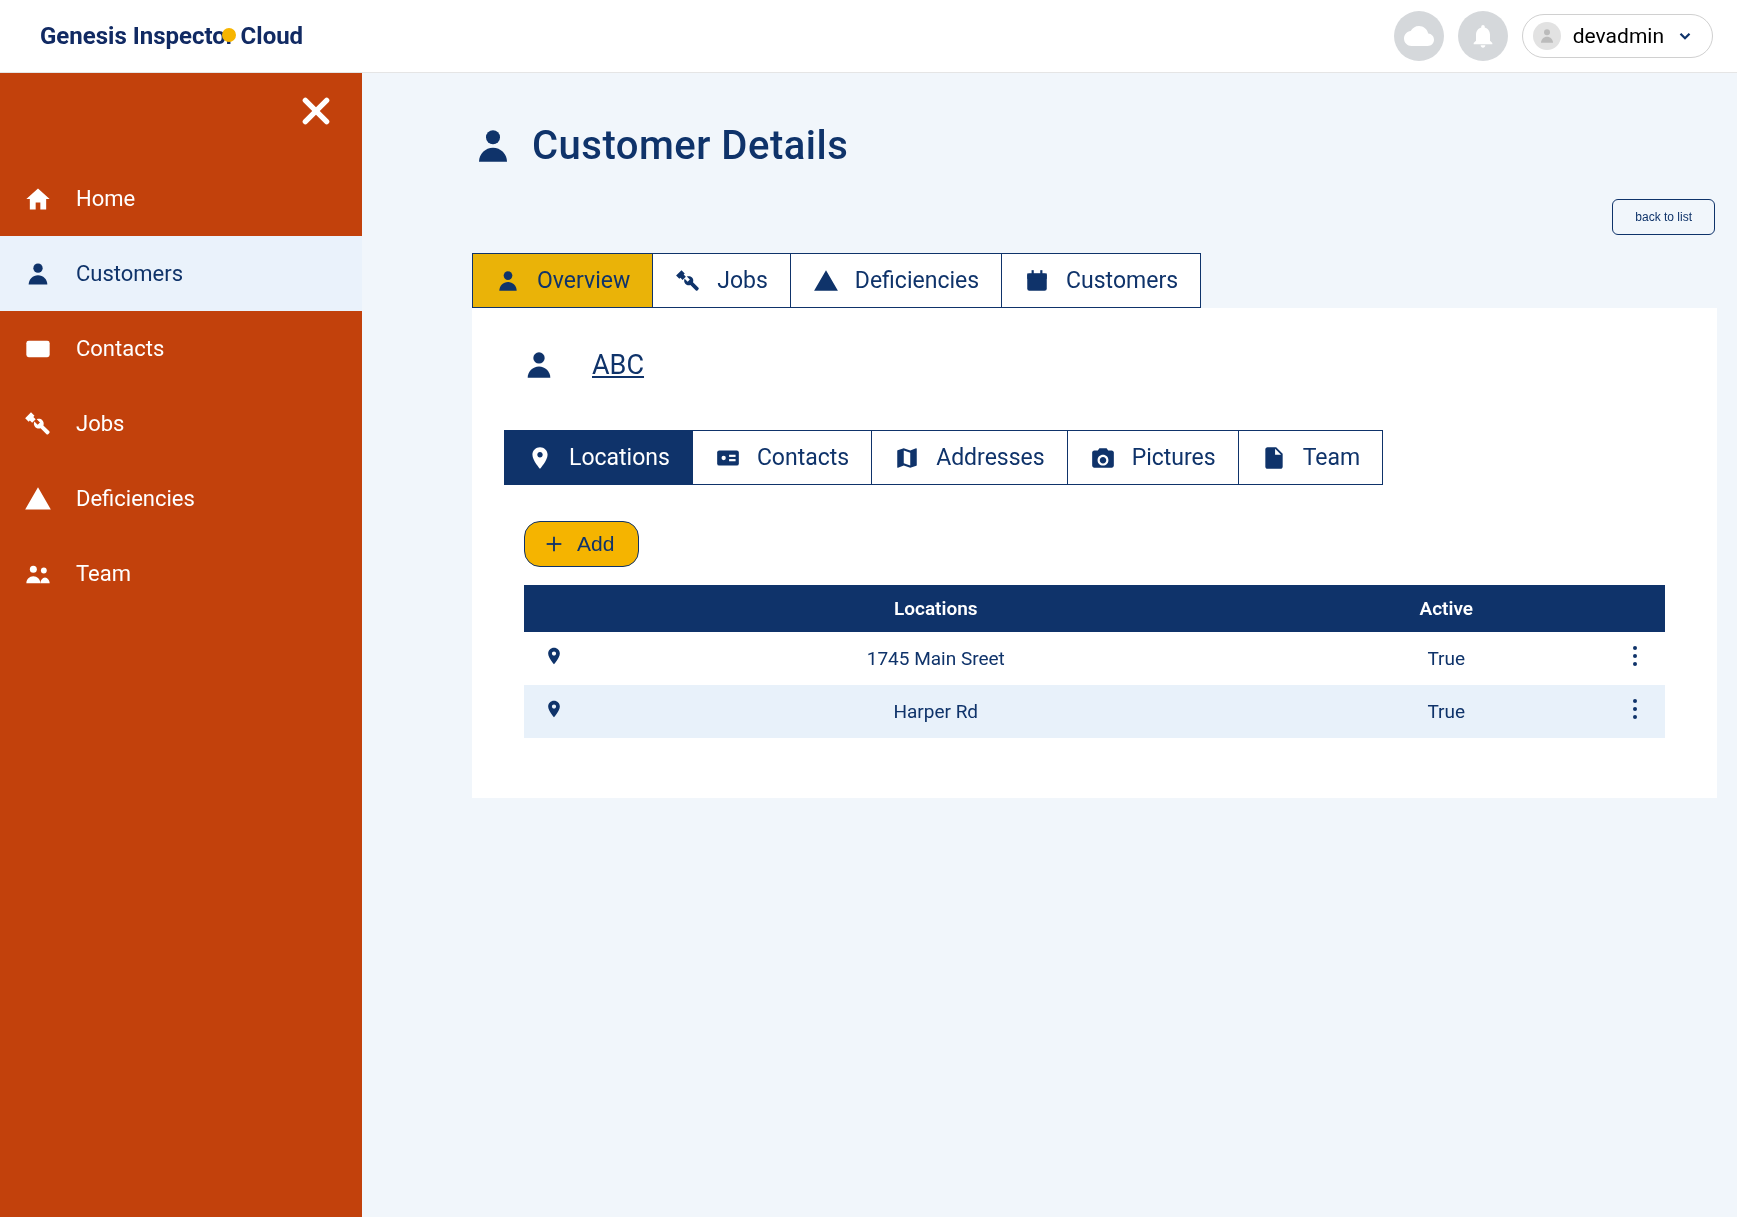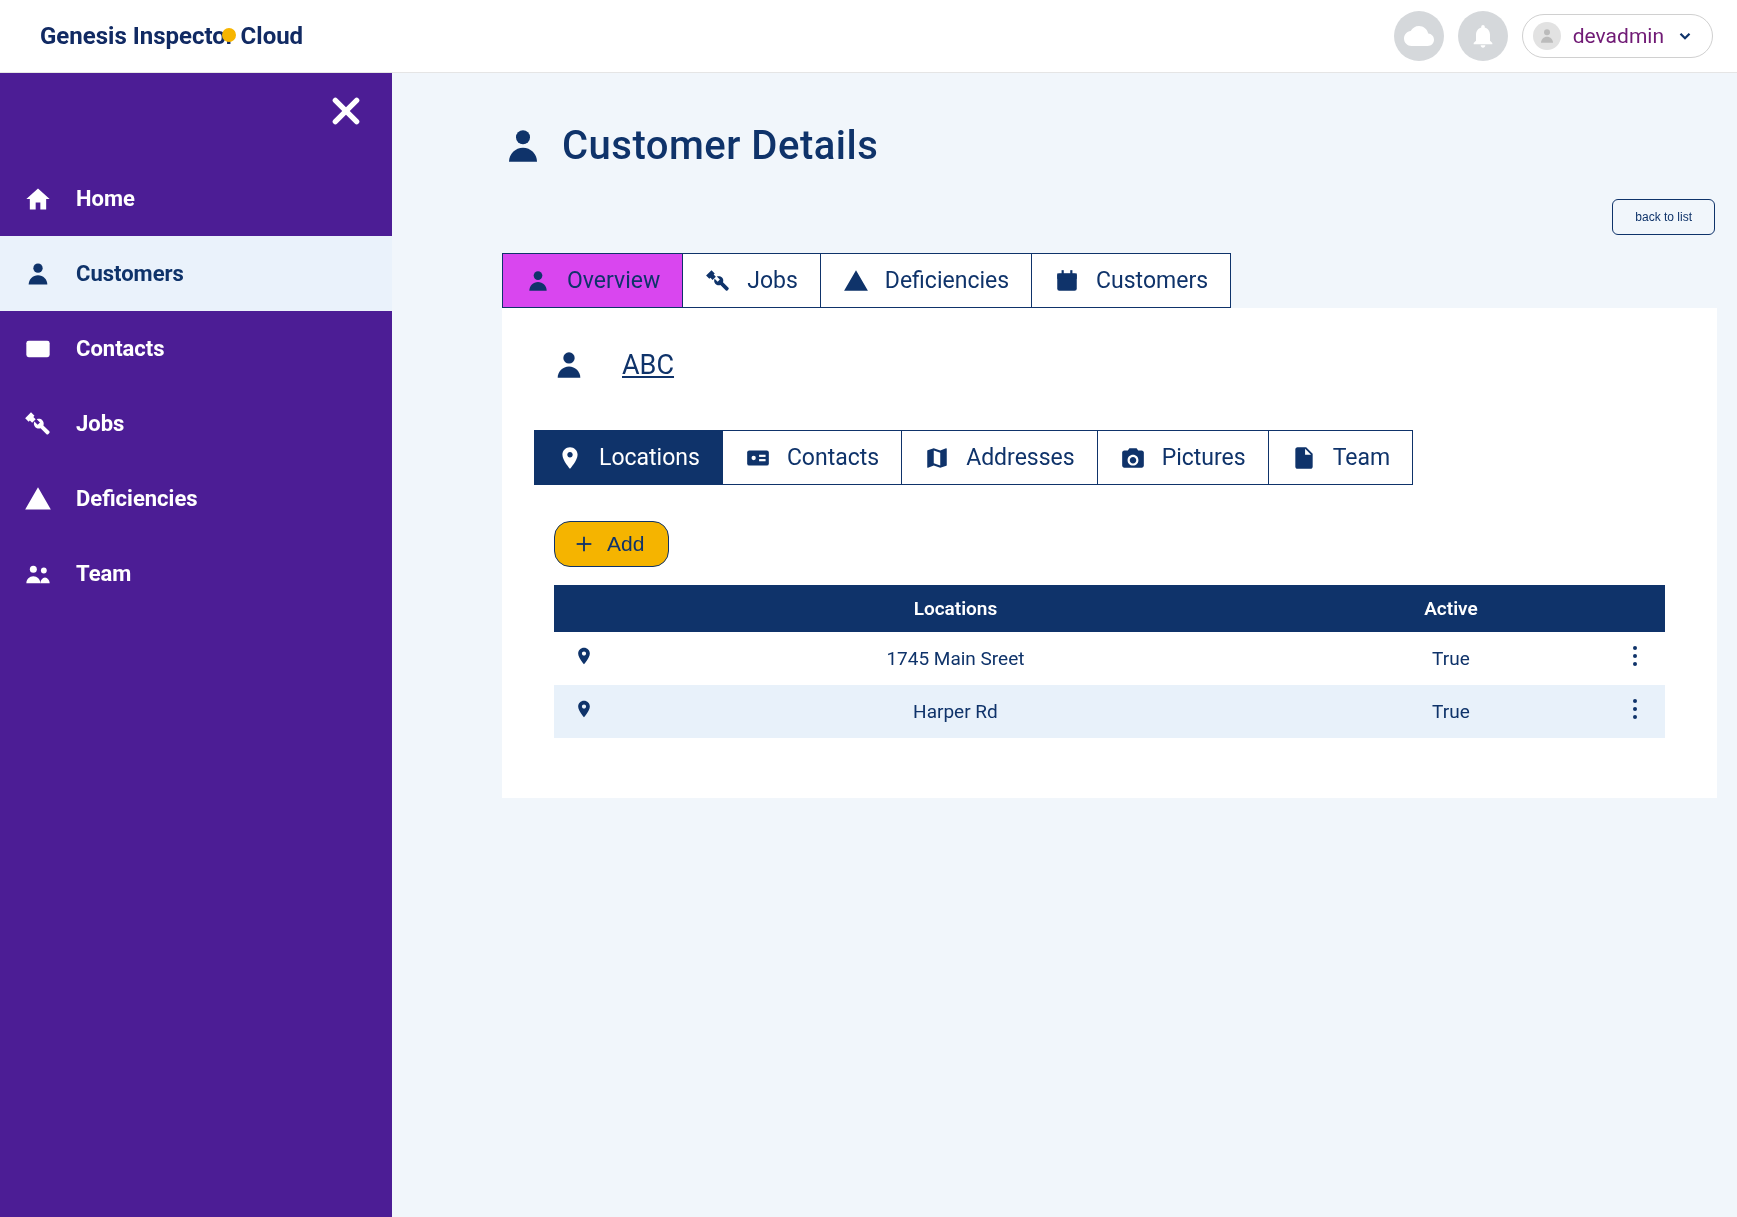--- a/index.html
+++ b/index.html
@@ -54,39 +54,38 @@
   }
   .hdr-circle svg { fill: #fff; }
   .user-pill {
     height: 44px;
     border: 1px solid #d0d0d0;
     border-radius: 22px;
     display: flex;
     align-items: center;
     padding: 0 18px 0 10px;
     gap: 12px;
-    color: #701a75;
+    color: #000000;
     font-size: 21px;
     cursor: pointer;
   }
   .user-pill .avatar-circle {
     width: 28px; height:28px; border-radius:50%;
     background:#e2e2e2; display:flex;align-items:center;justify-content:center;
   }
   .user-pill .avatar-circle svg{fill:#bbbbbb;}
   .user-pill .chev{stroke:#0f336a;}
   
   .body-wrap { display: flex; height: calc(100% - 73px); }
   .sidebar {
-    width: 392px;
-    background: #4c1d95;
+    width: 362px;
+    background: #c2410c;
     color: #fff;
     position: relative;
     flex-shrink:0;
-    font-weight:bold;
   }
   .sidebar .close-icon {
     position: absolute;
     top: 22px;
     right: 30px;
     cursor: pointer;
   }
   .nav-list { padding-top: 88px; }
   .nav-item {
     display: flex;
@@ -147,21 +146,21 @@
     padding: 0 22px;
     height: 55px;
     border: 1px solid #0f336a;
     font-size: 23px;
     color: #0f336a;
     background: #fff;
     cursor: pointer;
     margin-left: -1px;
   }
   .tab-main:first-child { margin-left: 0; }
-  .tab-main.active { background: #d946ef; }
+  .tab-main.active { background: #eab308; }
   .tab-main svg { width: 26px; height: 26px; fill: #0f336a; }
   .card {
     background: #fff;
     padding: 40px 10px 60px 10px;
     margin-top: 0;
   }
   .customer-line {
     display: flex;
     align-items: center;
     gap: 36px;

